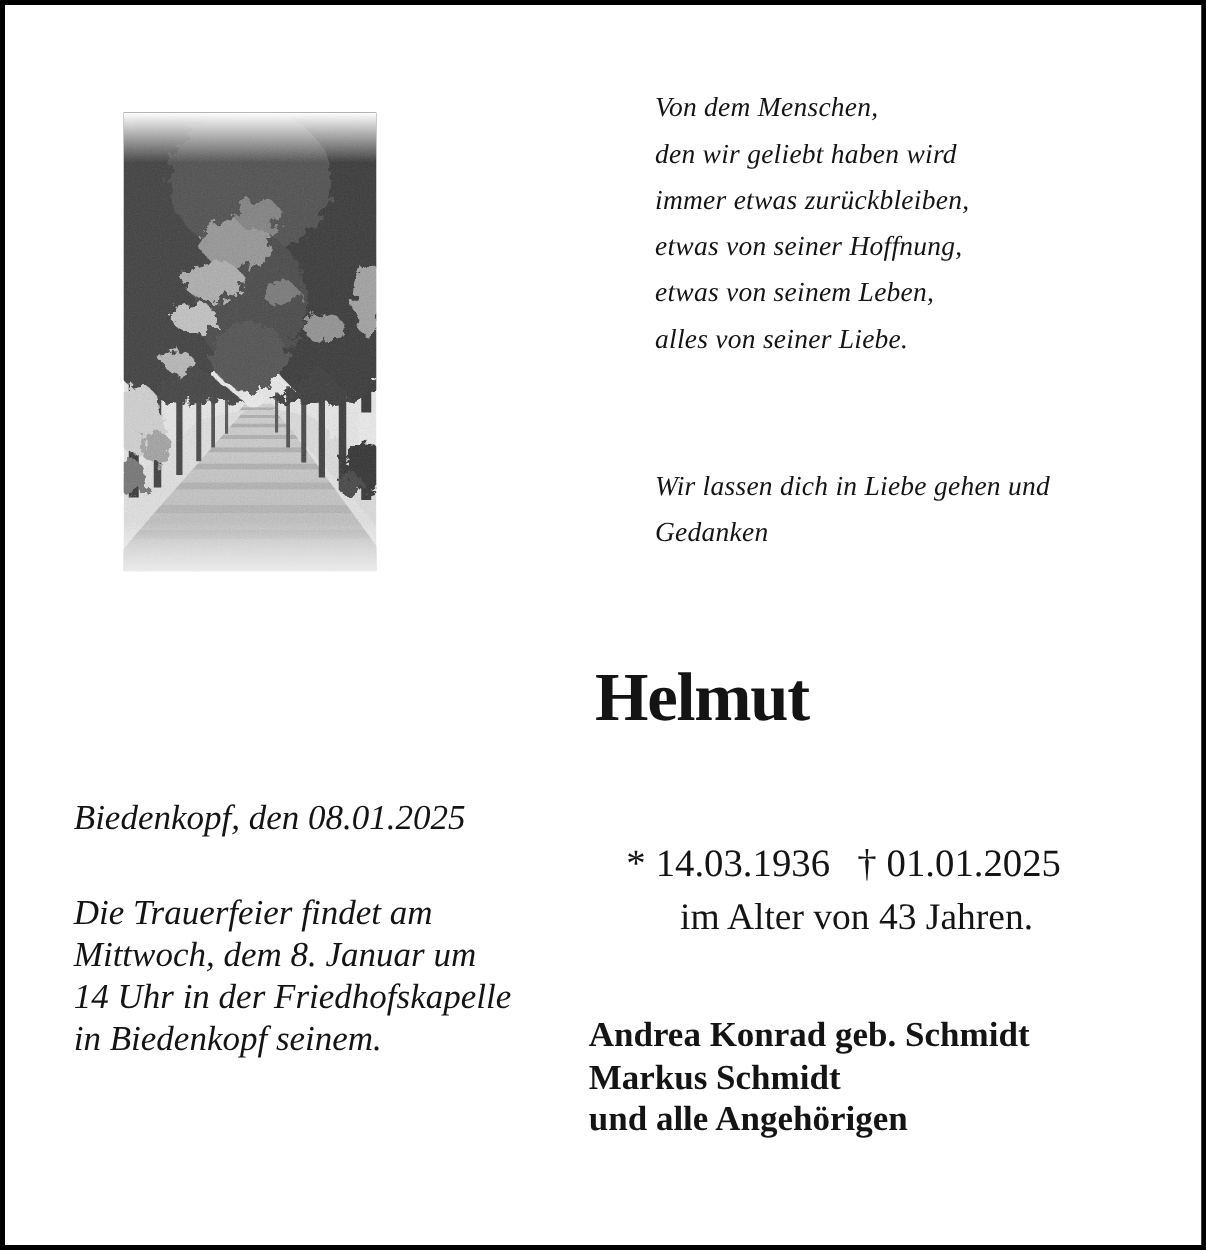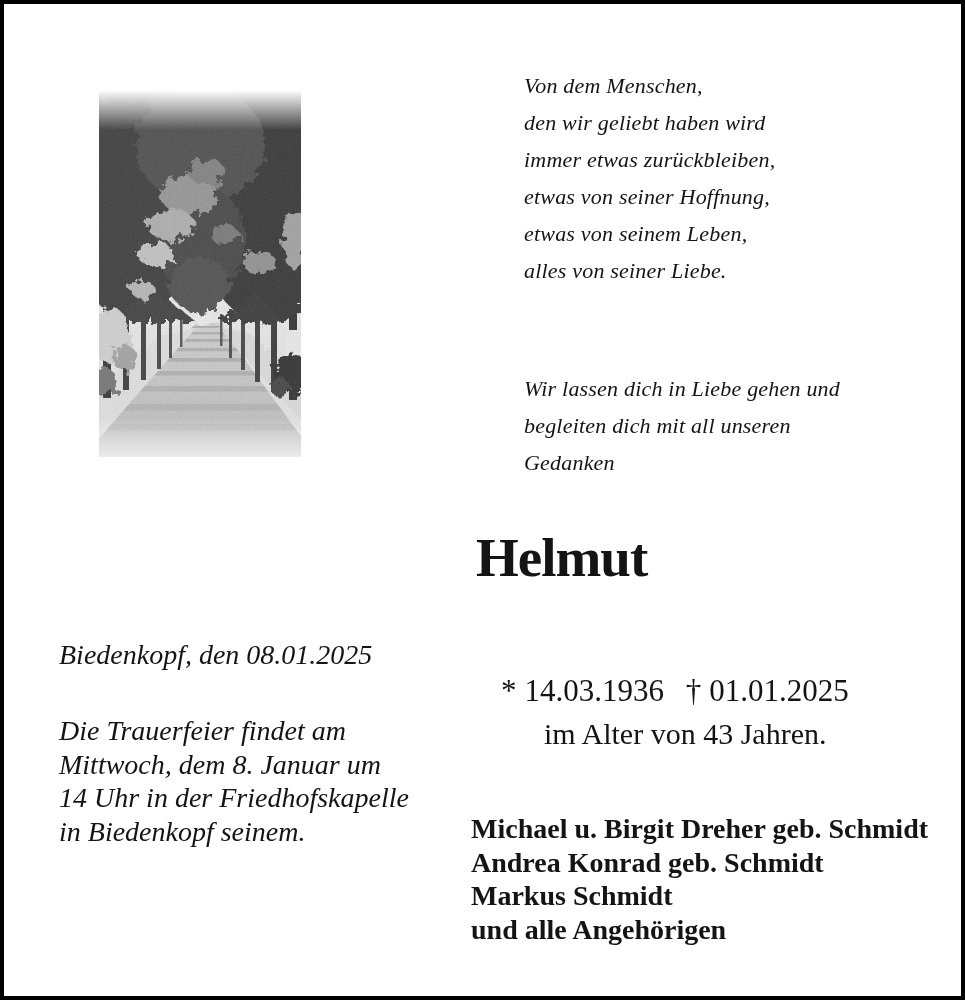--- a/index.html
+++ b/index.html
@@ -190,21 +190,20 @@
     <span class="line">Von dem Menschen,</span>
     <span class="line">den wir geliebt haben wird</span>
     <span class="line">immer etwas zurückbleiben,</span>
     <span class="line">etwas von seiner Hoffnung,</span>
     <span class="line">etwas von seinem Leben,</span>
     <span class="line">alles von seiner Liebe.</span>
   </div>
 
   <div class="abs farewell">
     <span class="line">Wir lassen dich in Liebe gehen und</span>
-    <span class="line">begleiten dich mit all unseren</span>
     <span class="line">Gedanken</span>
   </div>
 
   <div class="abs name">
     <span class="line">Helmut</span>
   </div>
 
   <div class="abs dates">
     <span>
       <span class="sym">*</span><span>14.03.1936</span>
@@ -219,19 +218,18 @@
   <div class="abs city-date">Biedenkopf, den 08.01.2025</div>
 
   <div class="abs funeral">
     <span class="line">Die Trauerfeier findet am</span>
     <span class="line">Mittwoch, dem 8. Januar um</span>
     <span class="line">14 Uhr in der Friedhofskapelle</span>
     <span class="line">in Biedenkopf seinem.</span>
   </div>
 
   <div class="abs family">
-    <span class="line">Michael u. Birgit Dreher geb. Schmidt</span>
     <span class="line">Andrea Konrad geb. Schmidt</span>
     <span class="line">Markus Schmidt</span>
     <span class="line">und alle Angehörigen</span>
   </div>
 
 </div>
 
 </body></html>

